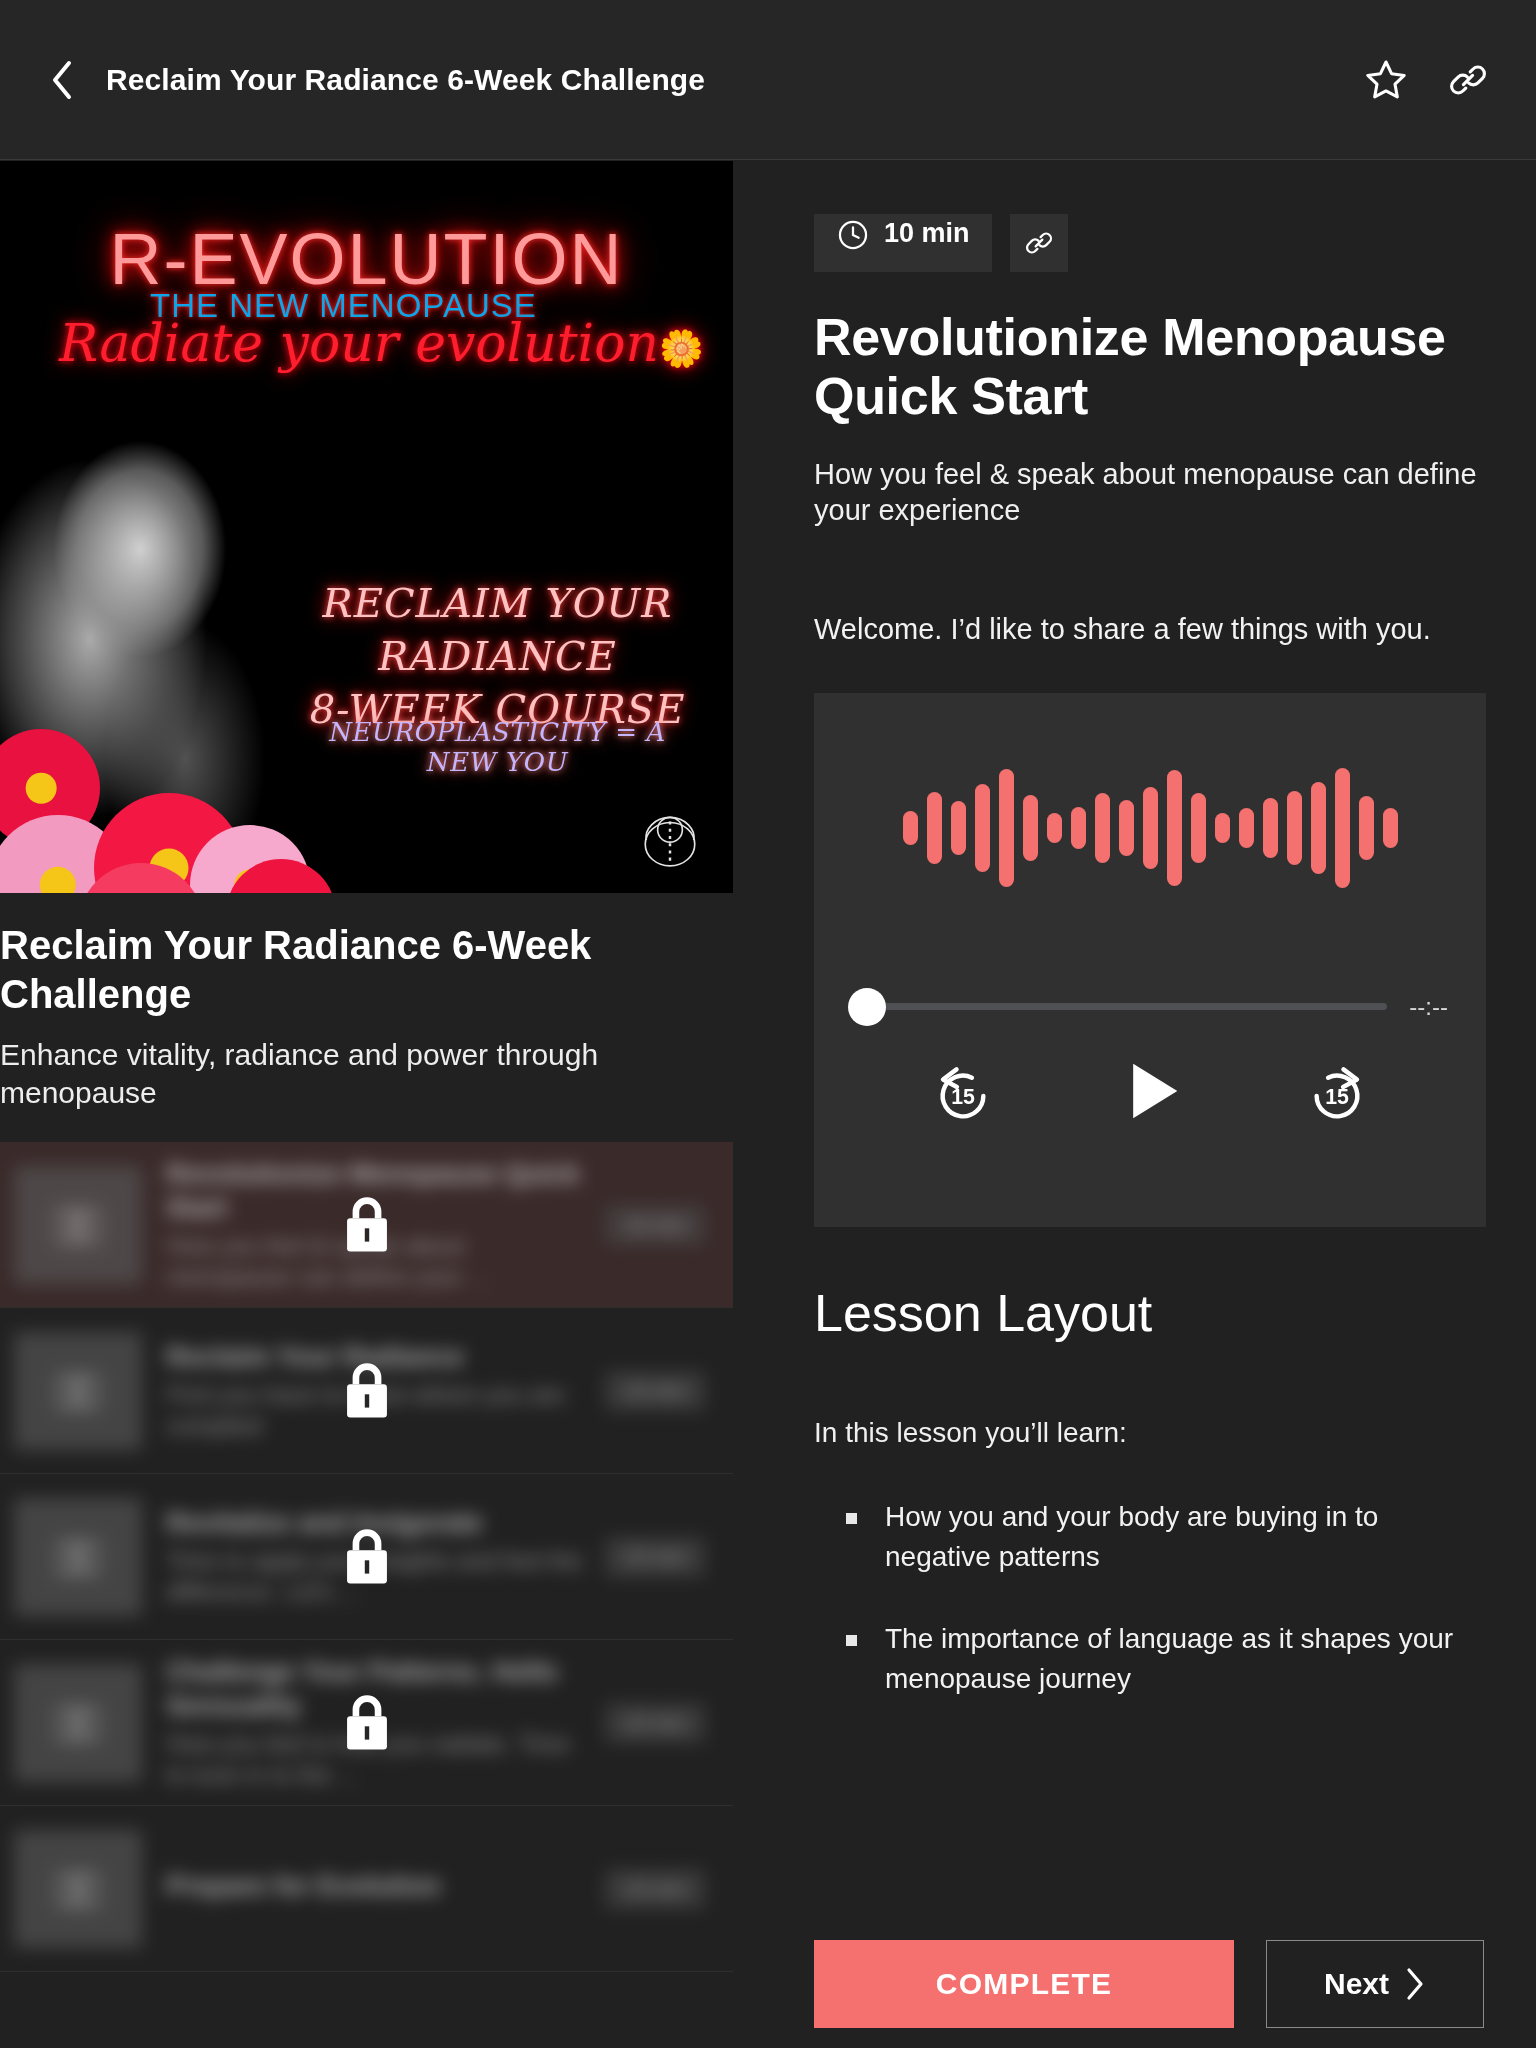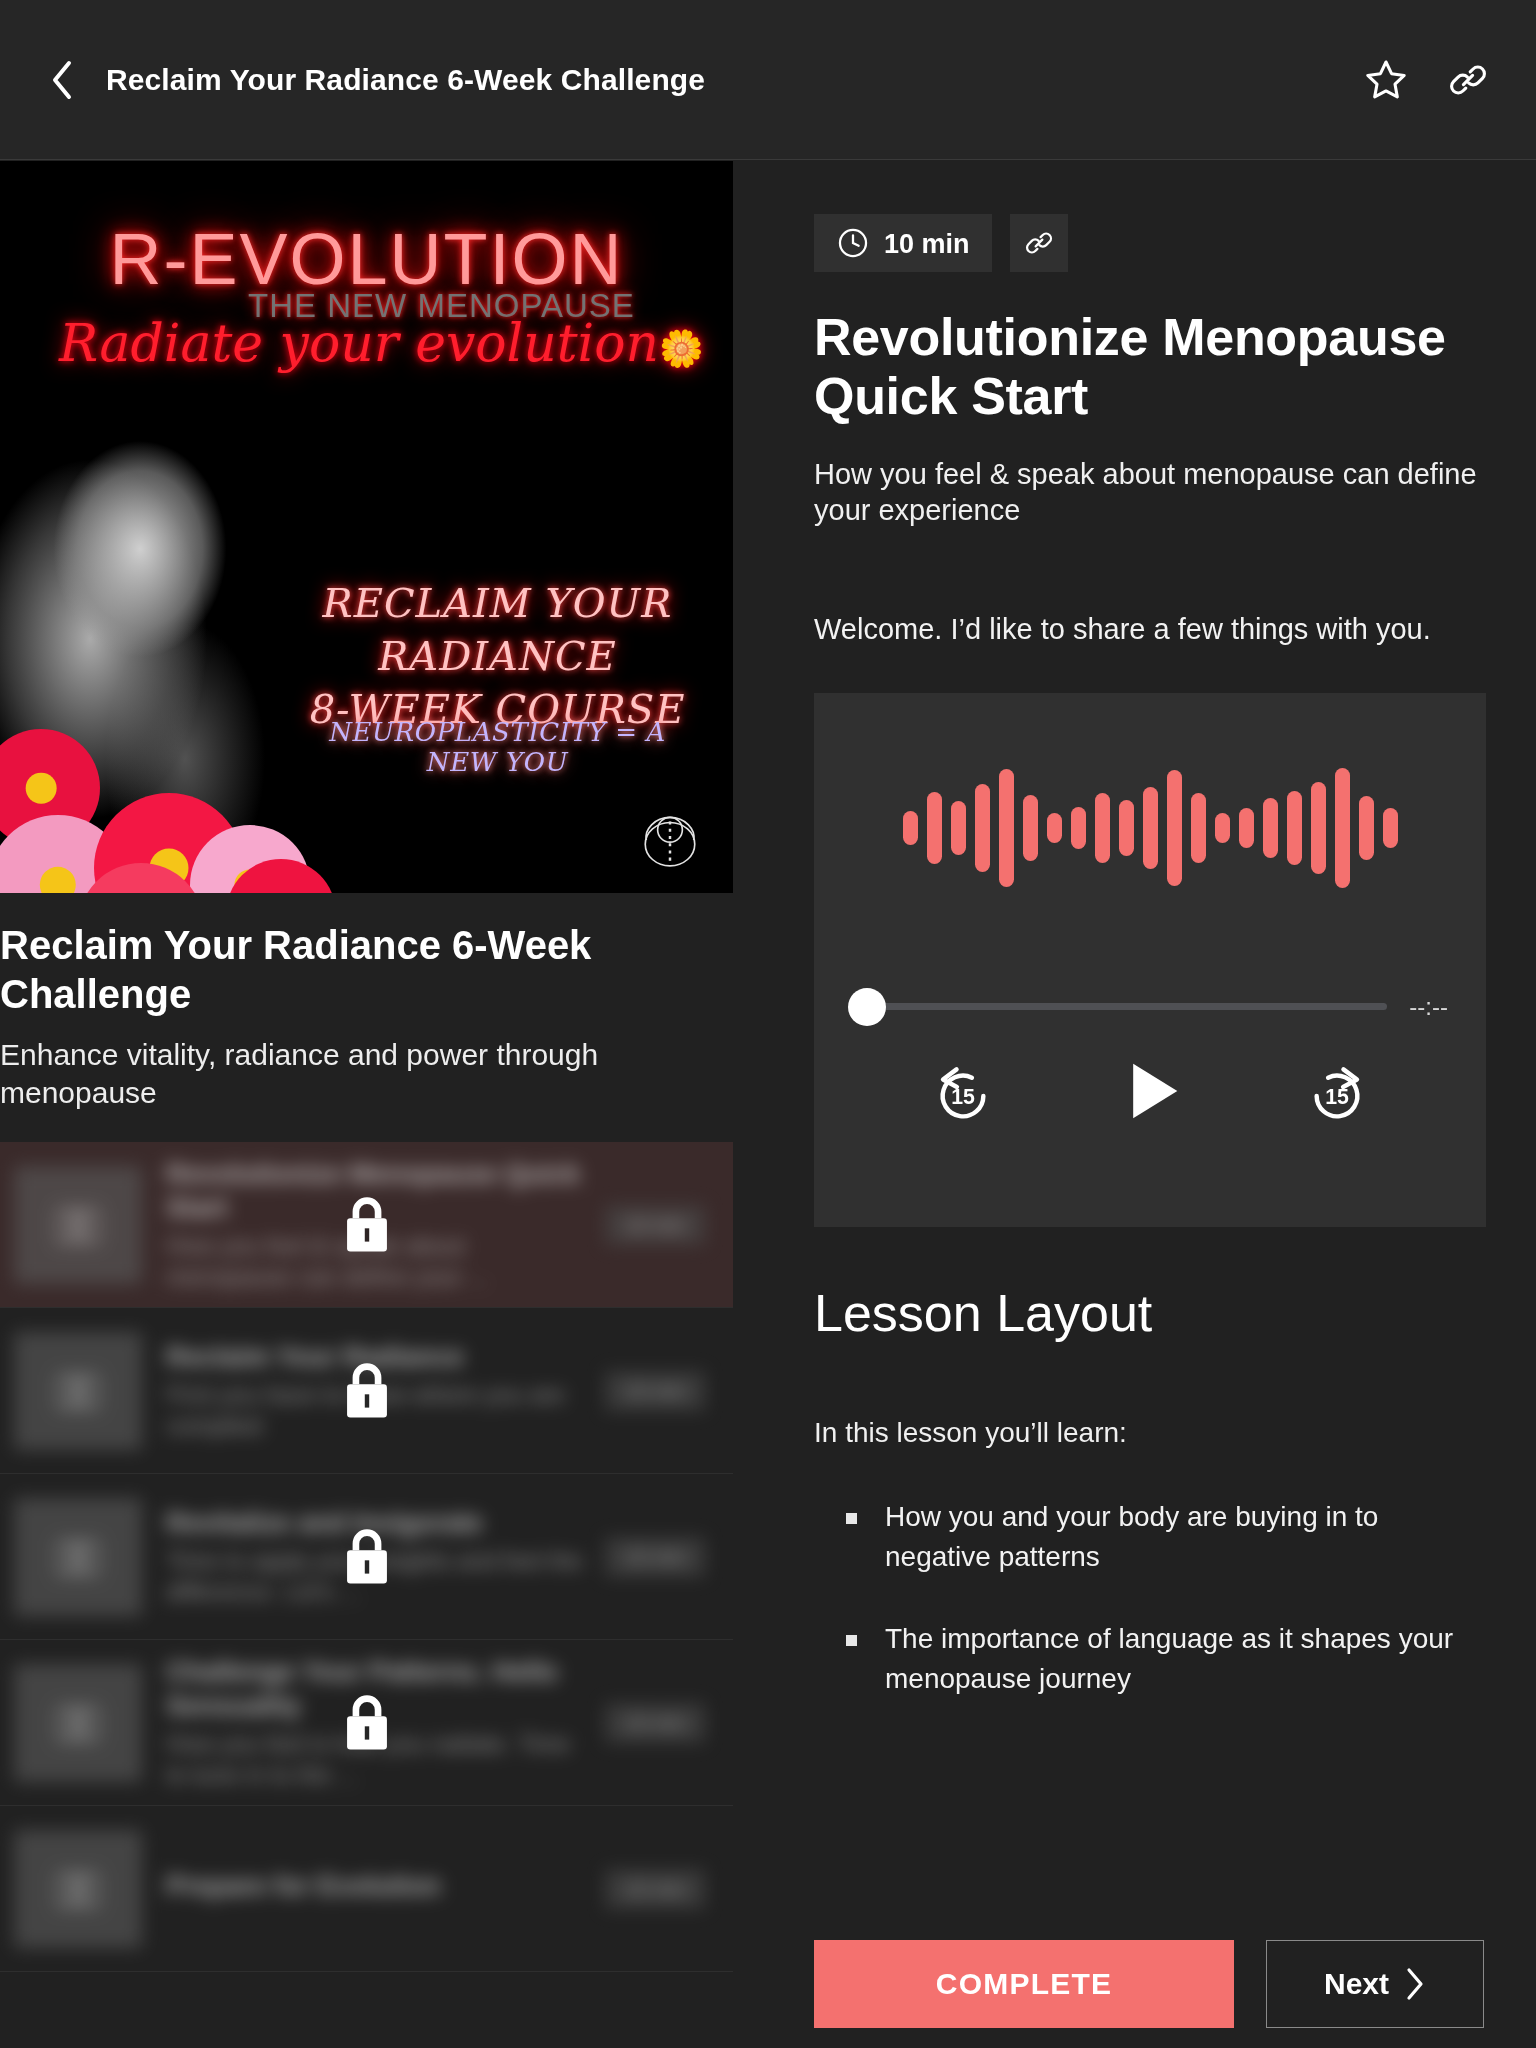--- a/index.html
+++ b/index.html
@@ -55,23 +55,23 @@
   .neon-title {
     position: absolute; left: 0; right: 0; top: 57px;
     text-align: center;
     font-family: "Liberation Sans", sans-serif;
     font-size: 72px; font-weight: 400; letter-spacing: 2px;
     color: #ff9a9a;
     text-shadow: 0 0 6px #ff2a2a, 0 0 18px #ff0f0f, 0 0 38px #d40000;
   }
   .neon-sub {
     position: absolute; left: 0; right: 0; top: 126px;
-    text-align: center; padding-left: 150px;
+    padding-left: 150px;
     font-size: 33px; letter-spacing: 1px;
-    color: #737373;
+    color: #0ea5e9;
     text-shadow: 0 0 5px #ff2a2a, 0 0 14px #e80000;
   }
   .neon-script {
     position: absolute; left: 0; right: 0; top: 152px;
     text-align: center; padding-left: 30px;
     font-family: "DejaVu Serif", serif;
     font-style: italic; font-size: 52px;
     color: #ff1e2d;
     text-shadow: 0 0 7px #ff0016, 0 0 20px #c40010;
   }
@@ -164,22 +164,22 @@
     position: absolute; top: 161px; left: 734px;
     width: 802px; height: 1887px;
     background: #212121;
     overflow: hidden;
   }
   .right-pad { padding: 53px 52px 0 80px; }
 
   .meta-row { display: flex; align-items: center; gap: 18px; }
   .pill {
     height: 58px; background: #303030;
-    display: flex; align-items: flex-end; gap: 14px;
-    padding: 12px 22px;
+    display: flex; align-items: flex-start; gap: 14px;
+    padding: 4px 22px;
   }
   .pill-text { font-size: 27px; font-weight: bold; }
   .pill-sq {
     width: 58px; height: 58px; background: #303030;
     display: flex; align-items: center; justify-content: center;
     cursor: pointer;
   }
 
   .lesson-title {
     font-size: 52px; font-weight: bold; line-height: 1.13;

